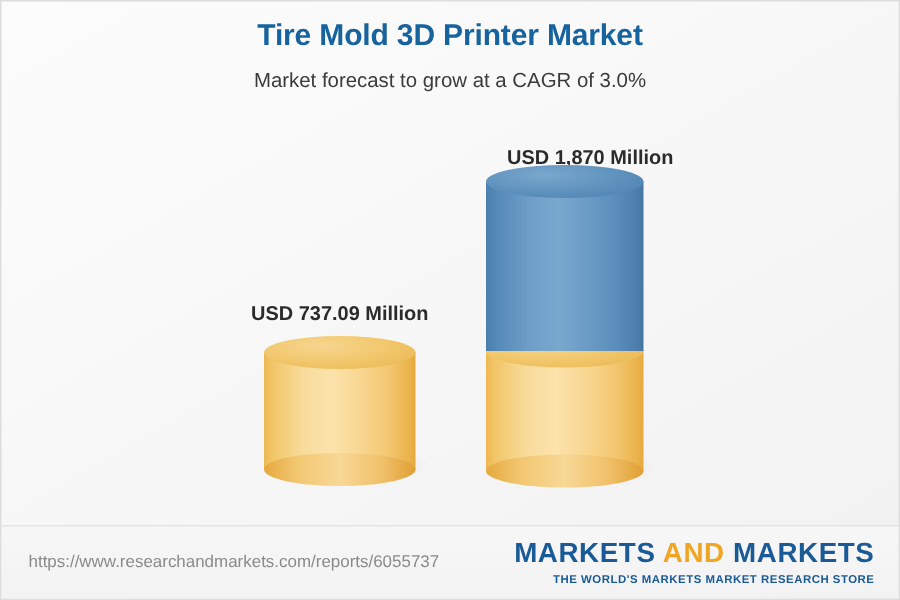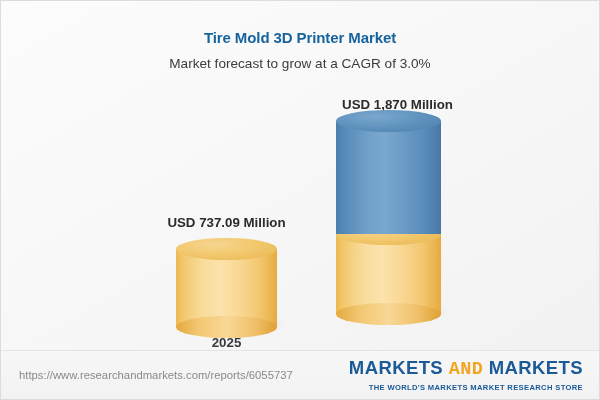--- a/index.html
+++ b/index.html
@@ -11,22 +11,22 @@
   .card{
     position:relative;width:600px;height:400px;box-sizing:border-box;
     border:1px solid #dcdcdc;
     background:linear-gradient(150deg,#fcfcfc 0%,#f8f8f8 40%,#f1f1f1 100%);
     overflow:hidden;
   }
 
   
   .header{position:absolute;top:0;left:0;right:0;text-align:center;}
   .title{
-    margin:0;padding-top:28px;
-    font-size:15px;font-weight:bold;letter-spacing:-0.1px;
+    margin:0;padding-top:12px;
+    font-size:20px;font-weight:bold;letter-spacing:-0.1px;
     color:#17639e;
   }
   .subtitle{
     margin:0;padding-top:10px;
     font-size:13.6px;font-weight:normal;color:#3b3b3b;
   }
 
   
   .plot{position:absolute;left:0;top:0;width:600px;height:345px;}
 
@@ -97,55 +97,54 @@
     font-size:11.3px;color:#8a8a8a;white-space:nowrap;
   }
   .logo{
     position:absolute;right:16px;top:50%;transform:translateY(-50%);
     text-align:right;line-height:1;
   }
   .logo-main{
     font-size:18.5px;font-weight:bold;letter-spacing:0.4px;white-space:nowrap;
   }
   .logo-main .w1,.logo-main .w3{color:#1a5a96;}
-  .logo-main .w2{color:#f0a623;font-family:Liberation Mono, monospace;}
+  .logo-main .w2{color:#f0a623;}
   .logo-sub{
     margin-top:4px;font-size:7.6px;font-weight:bold;letter-spacing:0.35px;
     color:#1a5a96;white-space:nowrap;
   }
 </style>
 </head>
 <body>
 
 <div class="card">
 
   <div class="header">
     <h1 class="title">Tire Mold 3D Printer Market</h1>
     <h2 class="subtitle">Market forecast to grow at a CAGR of 3.0%</h2>
   </div>
 
   <div class="plot">
 
-    <div class="bargroup" style="left:175px;top:16px;width:101px;height:345px;">
+    <div class="bargroup" style="left:175px;top:2px;width:101px;height:345px;">
 
       <div class="vallabel" style="top:198px;">USD 737.09 Million</div>
 
       <div class="cyl" style="left:0;width:101px;top:232px;height:78px;">
         <div class="shadow"></div>
         <div class="seg" style="top:0;bottom:0;">
           <div class="body y-body"></div>
           <div class="capBottom y-bottom"></div>
           <div class="capTop y-top"></div>
         </div>
       </div>
 
-      <div class="yearlabel" style="top:318px;">2025</div>
     </div>
 
-    <div class="bargroup" style="left:335px;top:0;width:123px;height:345px;">
+    <div class="bargroup" style="left:323px;top:0;width:123px;height:345px;padding-left:16px;">
 
       <div class="vallabel" style="top:96px;">USD 1,870 Million</div>
 
       <div class="cyl" style="left:0;width:105px;top:120px;height:193px;">
         <div class="shadow"></div>
 
         <div class="seg" style="top:113px;bottom:0;">
           <div class="body y-body"></div>
           <div class="capBottom y-bottom"></div>
           <div class="capTop y-top"></div>

